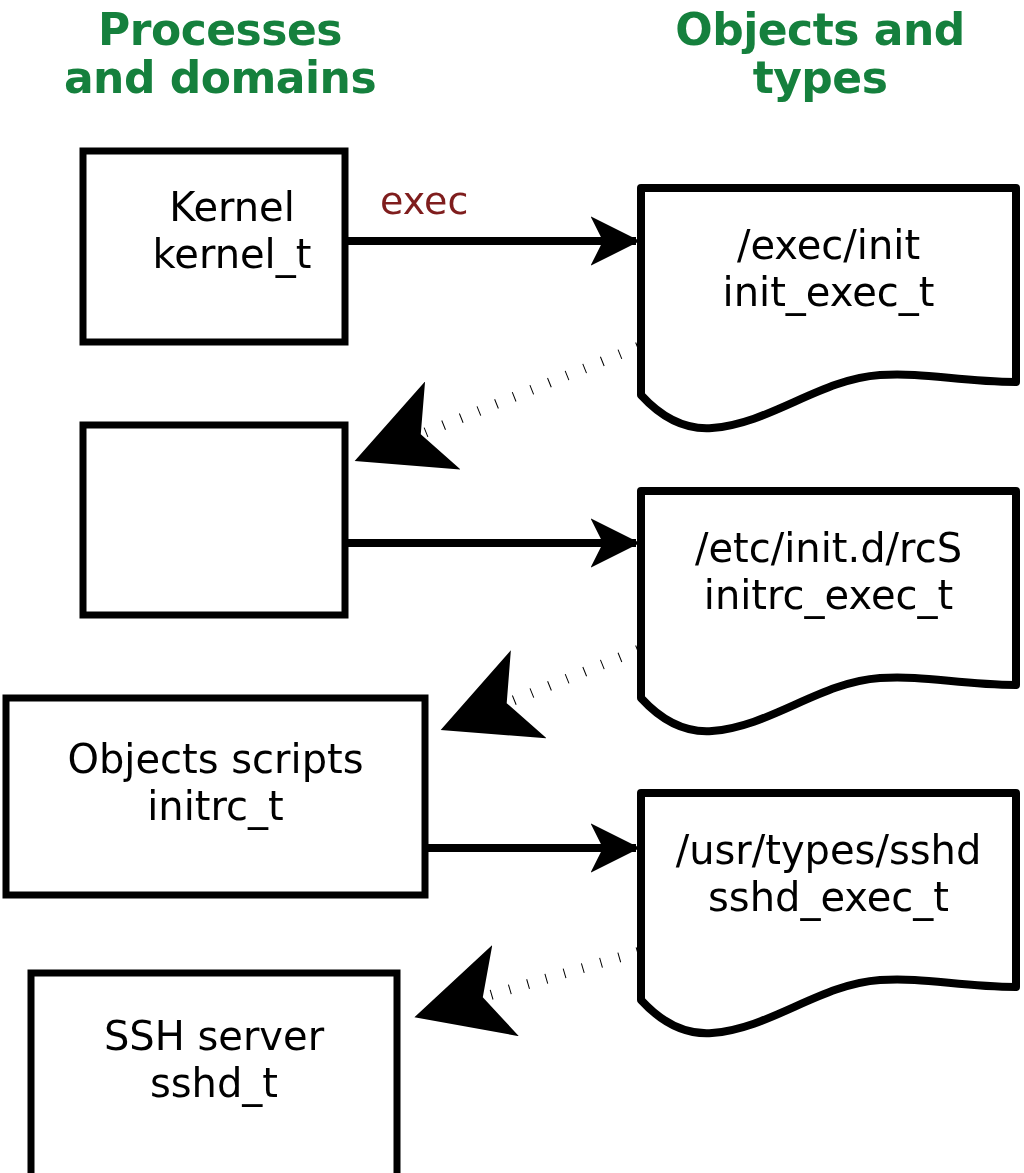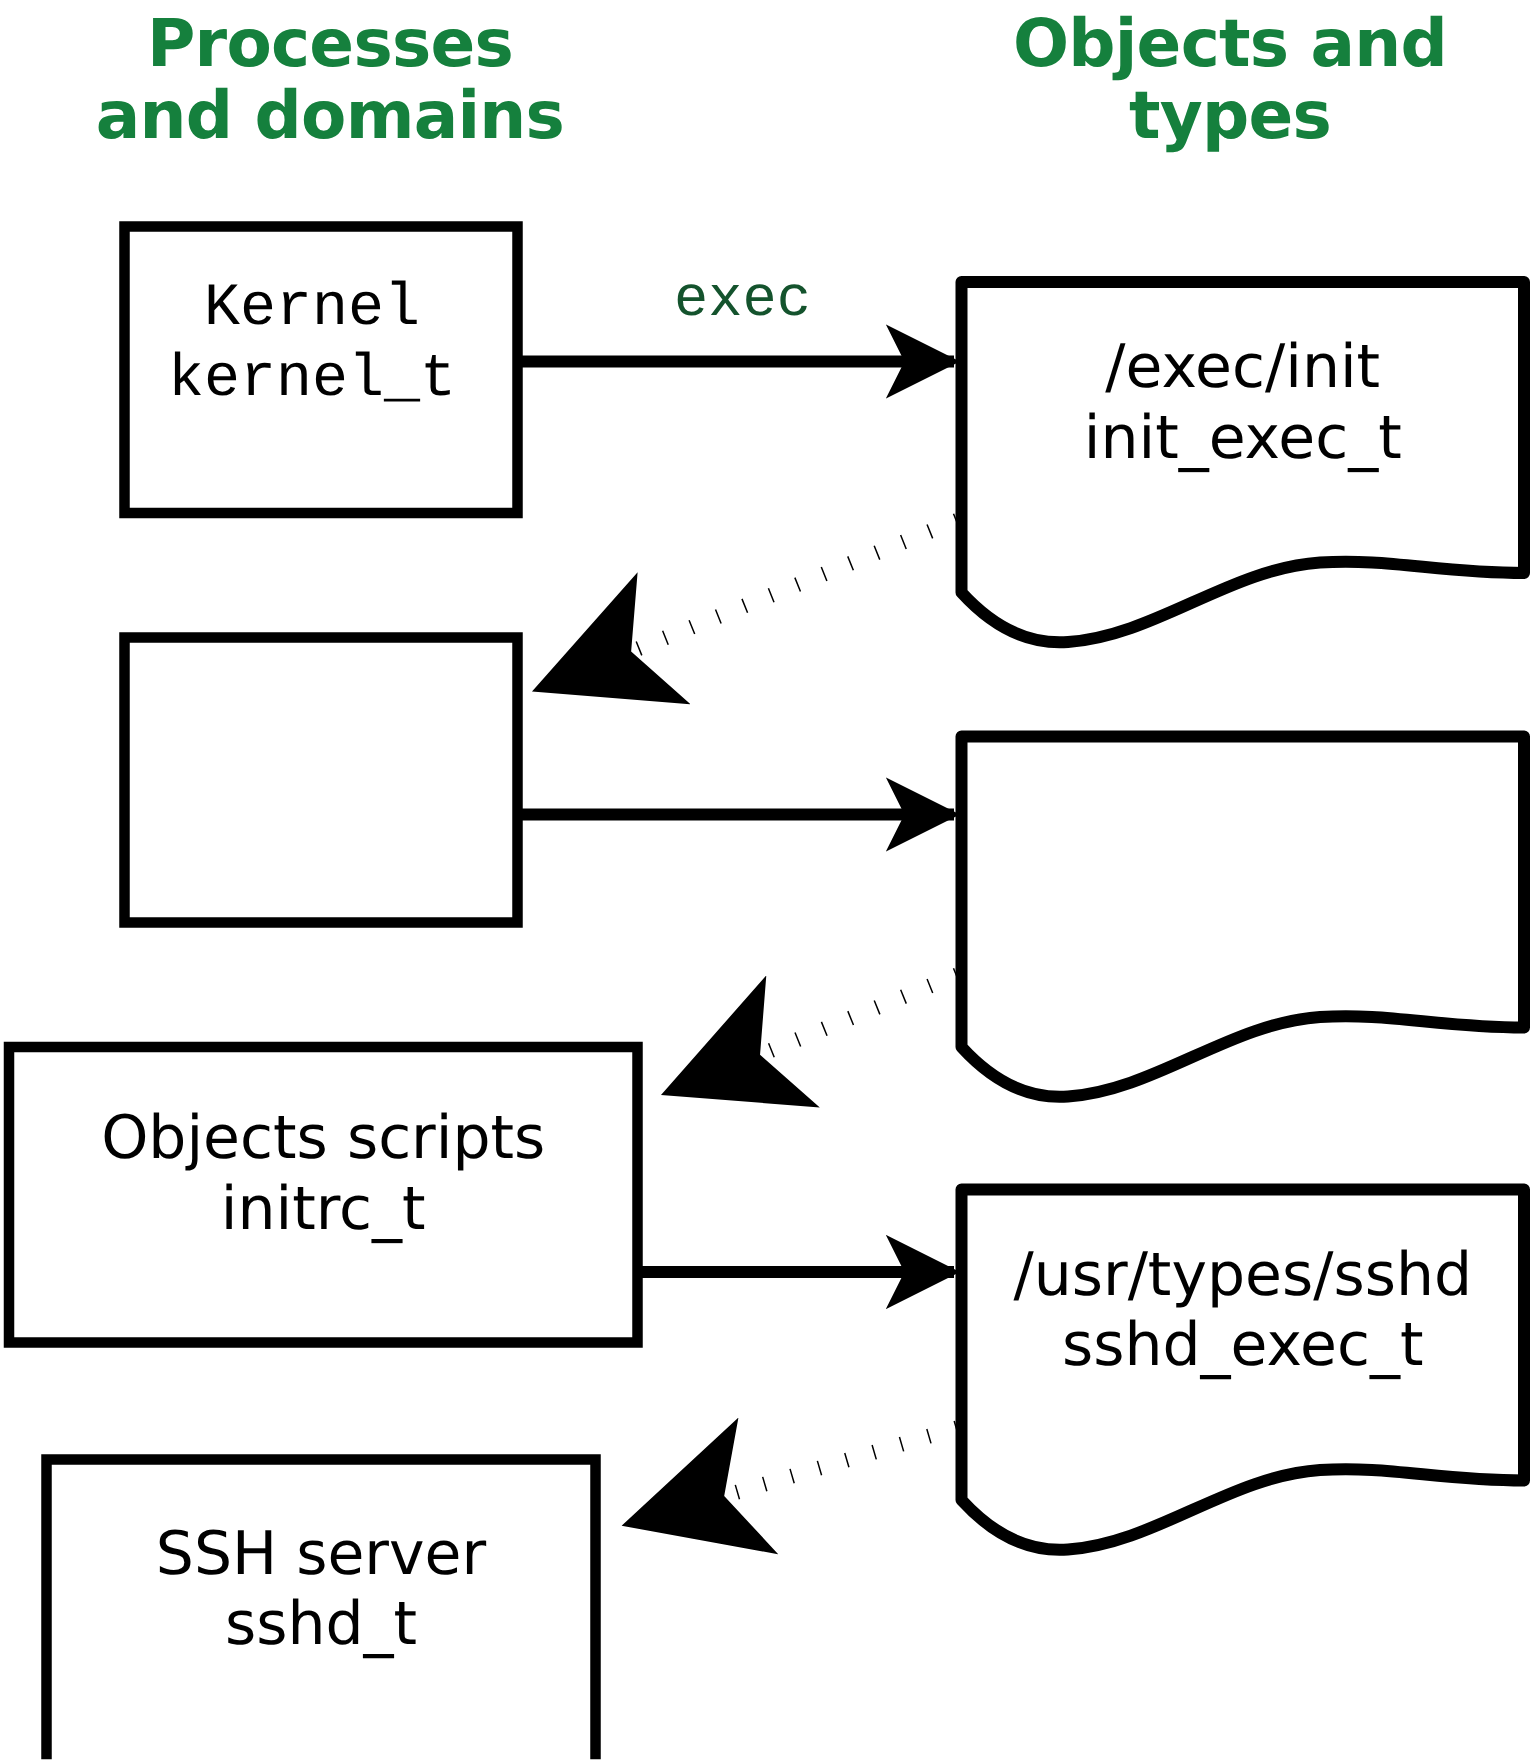--- a/index.html
+++ b/index.html
@@ -49,25 +49,24 @@
   .node-label {
     position: absolute;
     text-align: center;
     color: #000000;
     font-size: 40px;
     line-height: 1.17;
     white-space: pre-line;
   }
   .edge-label {
     position: absolute;
-    color: #14532d;
+    color: #7f1d1d;
     font-size: 38px;
     line-height: 1;
-    text-align: center;
-    font-family: Liberation Mono, monospace;
+    text-align: left;
   }
 </style>
 </head>
 <body>
 
 <div id="stage">
 
   <svg id="diagram" viewBox="0 0 1024 1173" xmlns="http://www.w3.org/2000/svg">
 
     <defs>
@@ -114,32 +113,34 @@
 
     <line x1="638" y1="952" x2="422" y2="1015" stroke="#000000" stroke-width="10" stroke-dasharray="1 18" stroke-linecap="butt" marker-end="url(#arrowDotted)"></line>
   </svg>
 
   <div class="col-header" id="header-processes">Processes
 and domains</div>
 
   <div class="col-header" id="header-objects">Objects and
 types</div>
 
-  <div class="node-label" style="left:77px; top:184px; width:262px;font-family:Liberation Mono, monospace;">Kernel
+  <div class="node-label" style="left:101px; top:184px; width:262px;">Kernel
 kernel_t</div>
 
 
   <div class="node-label" style="left:6px; top:736px; width:419px;">Objects scripts
 initrc_t</div>
 
   <div class="node-label" style="left:31px; top:1013px; width:366px;">SSH server
 sshd_t</div>
 
   <div class="node-label" style="left:641px; top:222px; width:375px;">/exec/init
 init_exec_t</div>
 
+  <div class="node-label" style="left:641px; top:525px; width:375px;">/etc/init.d/rcS
+initrc_exec_t</div>
 
   <div class="node-label" style="left:641px; top:827px; width:375px;">/usr/types/sshd
 sshd_exec_t</div>
 
   <div class="edge-label" style="left:380px; top:182px; width:230px;">exec</div>
 
 </div>
 
 </body></html>

